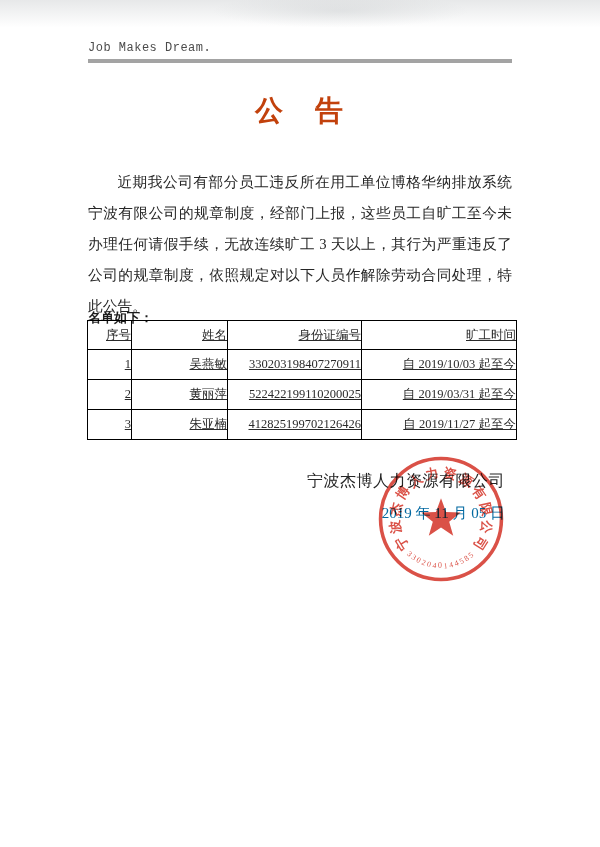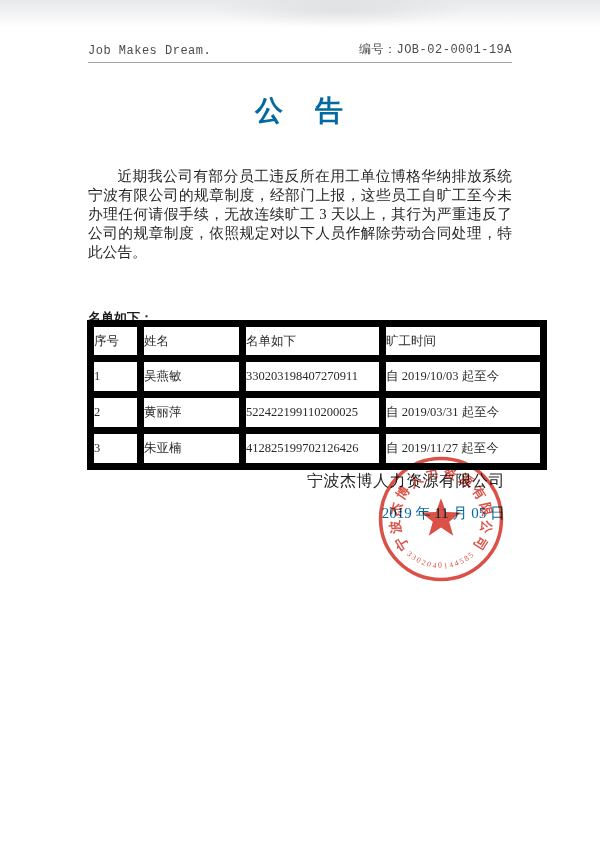--- a/index.html
+++ b/index.html
@@ -15,45 +15,45 @@
     pointer-events:none;
   }
   .smudge-blob{
     position:absolute;left:210px;top:-6px;width:260px;height:34px;border-radius:50%;
     background:radial-gradient(ellipse at center, rgba(150,156,160,0.18), rgba(150,156,160,0) 70%);
     pointer-events:none;
   }
   .doc-header{
     position:absolute;left:88px;top:41px;width:424px;
     display:flex;justify-content:space-between;align-items:flex-end;
-    border-bottom:1px solid #a3a3a3;padding-bottom:4px;
+    border-bottom:4px solid #a3a3a3;padding-bottom:4px;
     font-family:"Liberation Mono","DejaVu Sans Mono",monospace;
     font-size:12px;color:#4b4b4b;letter-spacing:0.5px;
   }
   .notice-title{
     position:absolute;left:0;top:92px;width:600px;text-align:center;
-    font-size:28px;font-weight:bold;color:#0369a1;letter-spacing:2px;
+    font-size:28px;font-weight:bold;color:#c2410c;letter-spacing:2px;
   }
   .body-paragraph{
     position:absolute;left:88px;top:167px;width:424px;
-    font-size:14.7px;line-height:19px;color:#262626;
+    font-size:14.7px;line-height:31px;color:#262626;
     text-align:justify;text-justify:inter-character;text-indent:2em;
   }
   .list-label{
     position:absolute;left:88px;top:309px;
     font-size:13px;font-weight:bold;color:#1d1d1d;
   }
   .roster-table{
     position:absolute;left:87px;top:320px;width:425px;
     border-collapse:collapse;table-layout:fixed;
     font-size:12.5px;color:#2a2a2a;
   }
   .roster-table td{
-    border:7px solid #000000;text-align:left;vertical-align:middle;
-    padding:0;overflow:hidden;white-space:nowrap;
+    border:1px solid #000000;text-align:right;vertical-align:middle;
+    padding:0;overflow:hidden;white-space:nowrap;text-decoration:underline;
   }
   .roster-table tr.hd td{height:28px;}
   .roster-table tr.dr td{height:29px;}
   .col-seq{width:43px;}
   .col-name{width:95px;}
   .col-id{width:133px;}
   .col-time{width:154px;margin-top:39px;}
   .signature-company{
     position:absolute;right:95px;top:471px;
     font-size:16px;color:#262626;letter-spacing:0.5px;z-index:1;
@@ -71,35 +71,34 @@
 </head>
 <body>
 
 <div class="page">
 
   <div class="smudge-top"></div>
   <div class="smudge-blob"></div>
 
   <div class="doc-header">
     <span>Job Makes Dream.</span>
-    <span>编号：JOB-02-0001-19A</span>
   </div>
 
   <div class="notice-title">公　告</div>
 
   <div class="body-paragraph">近期我公司有部分员工违反所在用工单位博格华纳排放系统宁波有限公司的规章制度，经部门上报，这些员工自旷工至今未办理任何请假手续，无故连续旷工 3 天以上，其行为严重违反了公司的规章制度，依照规定对以下人员作解除劳动合同处理，特此公告。</div>
 
   <div class="list-label">名单如下：</div>
 
   <table class="roster-table">
     <tbody>
         <tr class="hd">
       <td class="col-seq">序号</td>
       <td class="col-name">姓名</td>
-      <td class="col-id">名单如下</td>
+      <td class="col-id">身份证编号</td>
       <td class="col-time">旷工时间</td>
     </tr>
     <tr class="dr">
       <td>1</td>
       <td>吴燕敏</td>
       <td>330203198407270911</td>
       <td>自 2019/10/03 起至今</td>
     </tr>
     <tr class="dr">
       <td>2</td>

